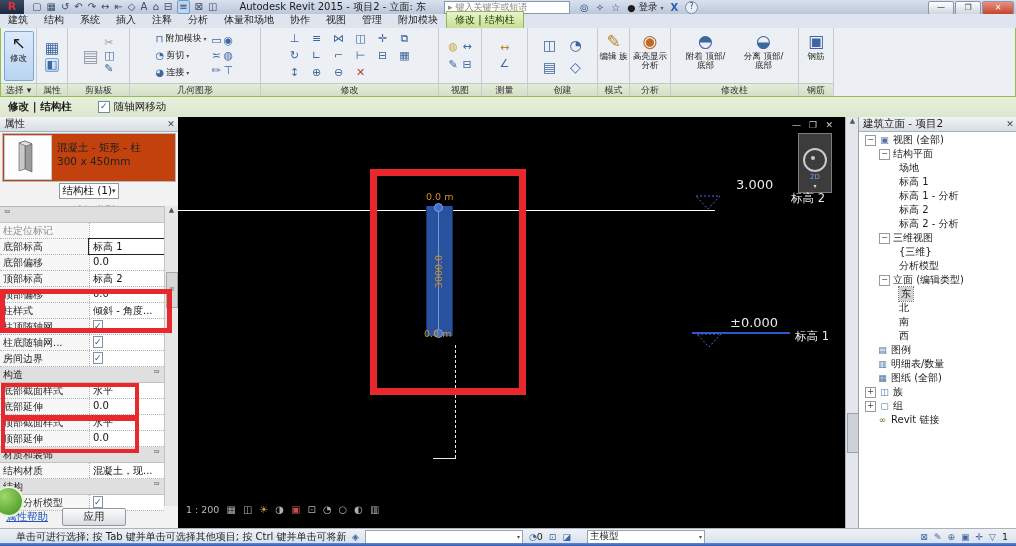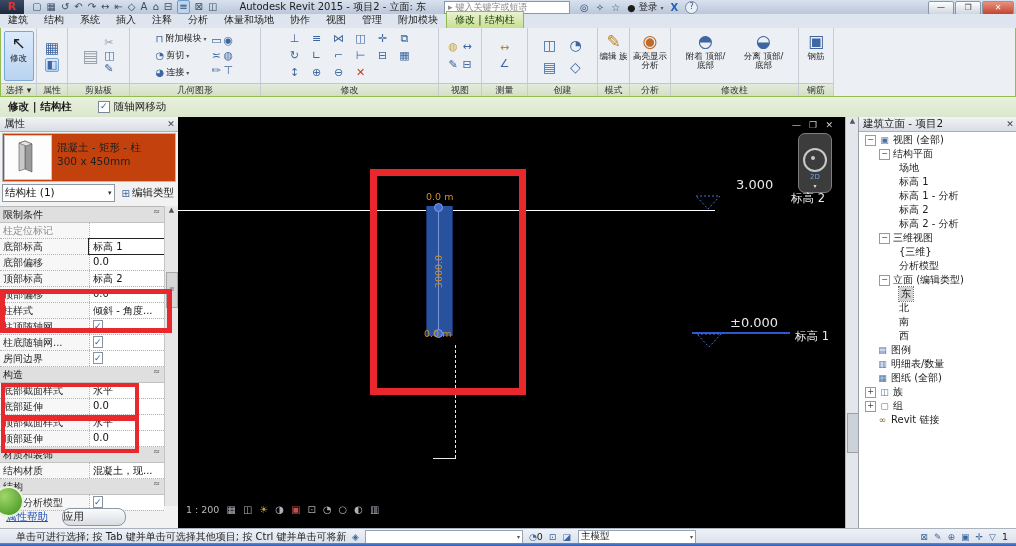--- a/index.html
+++ b/index.html
@@ -69,21 +69,21 @@
 
   
   #palette{left:0;top:117px;width:178px;height:411px;background:#f2f2f2;border-right:1px solid #9aa0a8;font-size:10.5px;}
   .palhdr{left:0;top:0;width:178px;height:14px;background:linear-gradient(#f2f4f6,#d8dde4);
     border-bottom:1px solid #aab0b8;display:flex;align-items:center;font-size:10.5px;color:#222;}
   .palhdr .ttl{flex:1;padding-left:4px;white-space:nowrap;overflow:hidden;}
   .palhdr .x{width:14px;text-align:center;font-size:9px;color:#444;}
   #typebox{left:2px;top:16px;width:172px;height:47px;background:#c2410c;border:1px solid #b4b9c0;display:flex;}
   #typeprev{width:46px;height:43px;margin:1px;border:1px solid #c8c8c8;background:#fdfdfd;}
   #typetext{flex:1;padding:6px 2px 0 4px;font-size:10.5px;color:#222;line-height:14px;}
-  #selrow{left:2px;top:66px;width:174px;height:20px;display:flex;align-items:center;gap:5px;}
+  #selrow{left:2px;top:66px;width:174px;height:20px;display:flex;align-items:center;gap:5px;flex-direction:column;}
   #typesel{flex:1;height:16px;background:#fff;border:1px solid #8d97a5;display:flex;align-items:center;
     font-size:10.5px;padding:0 2px;color:#111;}
   #typesel .car{margin-left:auto;font-size:7px;color:#333;}
   #edittype{height:16px;display:flex;align-items:center;gap:2px;font-size:10.5px;color:#222;padding:0 2px;}
   #edittype .eicon{font-size:10px;color:#3e66a0;}
   #pgrid{left:0;top:89px;width:164px;height:300px;background:#f7f7f7;border-top:1px solid #b9b9b9;}
   .prow{height:15px;display:flex;border-bottom:1px dotted #b3b3b3;align-items:stretch;}
   .prow .lab{width:86px;padding:1px 0 0 3px;color:#2b2b2b;white-space:nowrap;overflow:hidden;font-size:10px;}
   .prow .lab.dim{color:#8a8a8a;}
   .prow .val{flex:1;background:#fff;border-left:1px dotted #b3b3b3;padding:1px 0 0 3px;color:#111;
@@ -94,28 +94,28 @@
   .prow.sec .chev{padding:0 4px;font-size:8px;color:#555;}
   .cbv{width:10px;height:10px;margin-top:1px;border:1px solid #8a93a0;background:#fff;font-size:9px;
     line-height:9px;text-align:center;color:#2763b8;}
   #pscroll{left:164px;top:89px;width:13px;height:300px;background:#e7e7e7;border-left:1px solid #c4c4c4;
     font-size:7px;color:#555;text-align:center;}
   #pthumb{position:absolute;left:1px;top:66px;width:10px;height:34px;background:#d6d6d6;
     border:1px solid #a8a8a8;font-size:7px;line-height:32px;color:#777;}
   #palfooter{left:0;top:390px;width:178px;height:20px;display:flex;align-items:center;gap:14px;padding-left:6px;}
   #prophelp{color:#2255bb;text-decoration:underline;font-size:10.5px;white-space:nowrap;}
   #applybtn{width:62px;height:16px;background:linear-gradient(#fbfbfb,#d9dde2);border:1px solid #8d97a5;
-    border-radius:8px;font-size:10.5px;text-align:left;line-height:15px;color:#222;}
+    border-radius:2px;font-size:10.5px;text-align:center;line-height:15px;color:#222;}
   .redover{position:absolute;border:5px solid #e8282d;pointer-events:none;z-index:30;}
 
   
   #canvas{left:178px;top:117px;width:667px;height:411px;background:#000;overflow:hidden;}
   .vwbtn{position:absolute;top:4px;color:#cfcfcf;font-size:9px;line-height:9px;}
   #navbar{position:absolute;left:620px;top:16px;width:32px;height:58px;background:rgba(110,110,110,.55);
-    border:1px solid #7e7e7e;border-radius:7px;display:flex;flex-direction:column;align-items:center;}
+    border:1px solid #7e7e7e;border-radius:0;display:flex;flex-direction:column;align-items:center;}
   #wheel{width:20px;height:20px;border:2px solid #c9c9c9;border-radius:50%;margin-top:14px;position:relative;}
   #wheel:after{content:"";position:absolute;left:6px;top:6px;width:4px;height:4px;border-radius:50%;background:#c9c9c9;}
   #nav2d{font-size:7px;color:#6fa0e8;margin-top:1px;}
   #navcaret{font-size:6px;color:#ddd;margin-top:1px;}
   .lvltext{position:absolute;color:#e8e8e8;white-space:nowrap;}
   #column{position:absolute;left:248px;top:89px;width:25px;height:130px;background:#28529e;
     border-left:1px solid #16336e;border-right:1px solid #16336e;}
   #colcenter{position:absolute;left:11px;top:0;width:1px;height:130px;background:#7897d8;}
   .grip{position:absolute;width:7px;height:7px;border-radius:50%;background:#3e6cd0;border:1px solid #7fa0e0;}
   .odim{position:absolute;color:#d08f1f;font-size:9.5px;white-space:nowrap;}
@@ -422,21 +422,20 @@
         <span class="car">▾</span>
       </div>
       <div id="edittype">
         <span class="eicon">⊞</span>
         <span>编辑类型</span>
       </div>
     </div>
 
     <div id="pgrid" class="abs">
       <div class="prow sec">
-        <span class="lab">限制条件</span>
           <span class="chev">≈</span>
       </div>
       <div class="prow">
         <span class="lab dim">柱定位标记</span>
           <span class="val"></span>
       </div>
       <div class="prow">
         <span class="lab">底部标高</span>
           <span class="val focus">标高 1</span>
       </div>
@@ -672,21 +671,21 @@
   <div id="statusbar" class="abs">
     <span id="statmsg">单击可进行选择; 按 Tab 键并单击可选择其他项目; 按 Ctrl 键并单击可将新项目添加到选择</span>
     <span class="sic">◈</span>
     <div class="scombo" style="width:152px;margin-left:6px">
       <span class="car">▾</span>
     </div>
     <span class="sic">◔</span>
     <span style="font-size:9.5px">0</span>
     <span class="sic">⊡</span>
     <span class="sic">◪</span>
-    <div class="scombo" style="width:112px;margin-left:7px">
+    <div class="scombo" style="width:112px;margin-left:16px">
       <span>主模型</span>
       <span class="car">▾</span>
     </div>
     <div id="statright">
       <span class="sic">⊠</span>
       <span class="sic">✎</span>
       <span class="sic">⊕</span>
       <span class="sic">▣</span>
       <span class="sic">✛</span>
       <span class="sic">▽</span>

